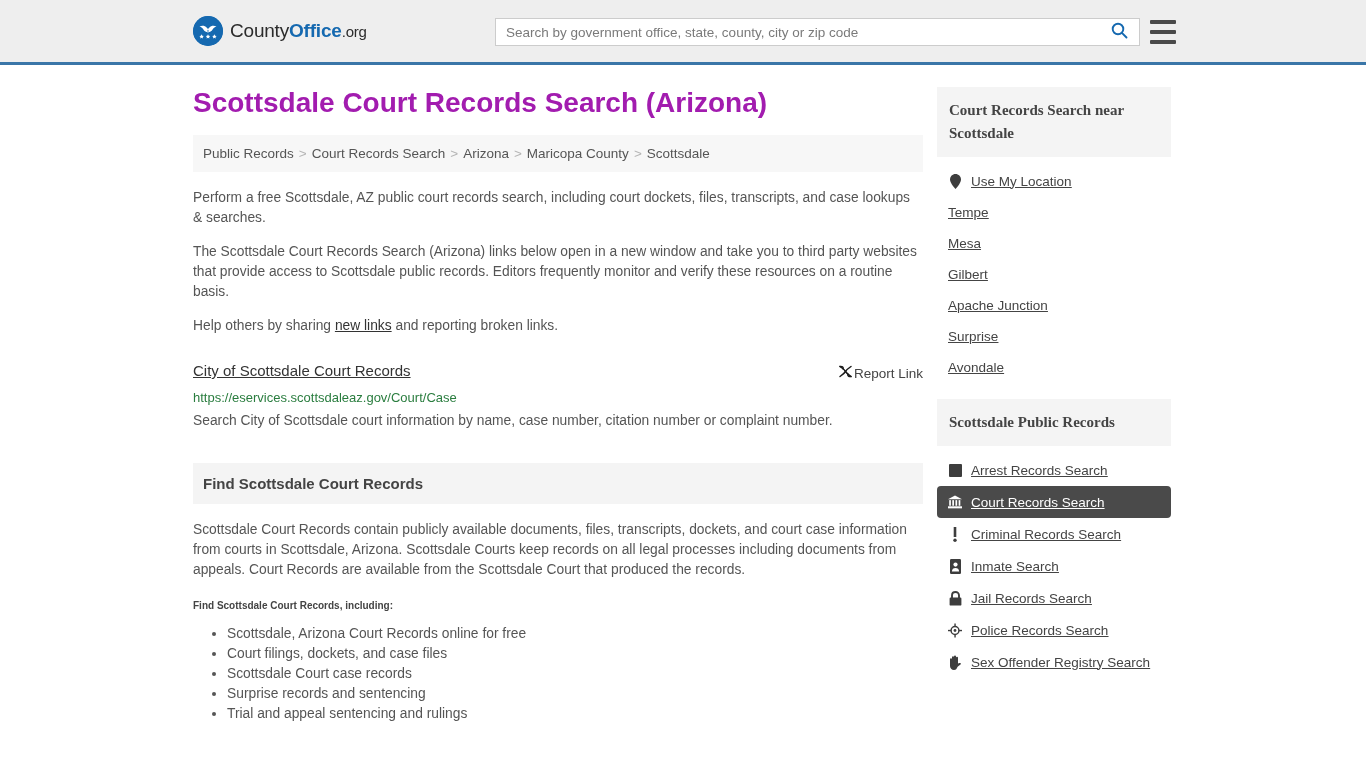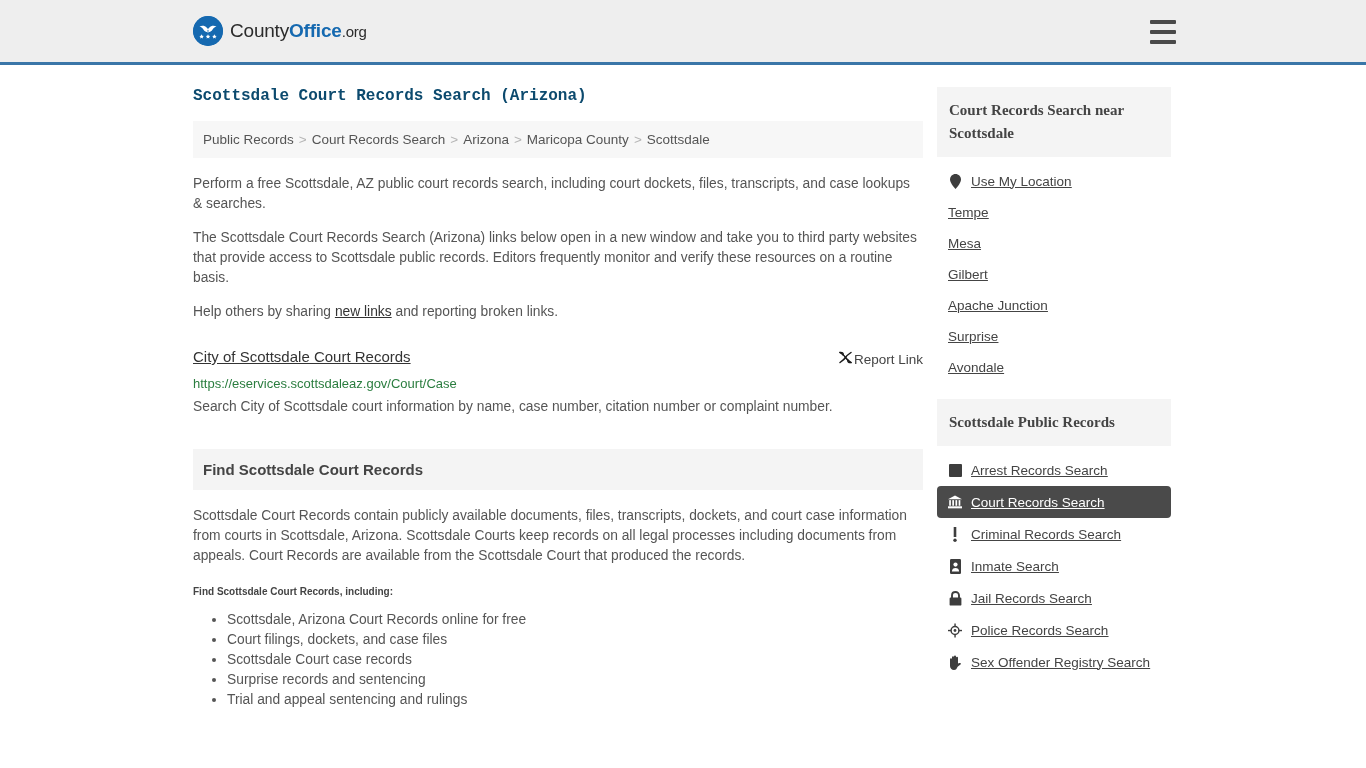--- a/index.html
+++ b/index.html
@@ -110,25 +110,25 @@
   }
   .columns {
     display: flex;
     gap: 14px;
     padding-top: 22px;
   }
   .main-col { width: 730px; flex: none; }
   .side-col { width: 234px; flex: none; }
 
   h1.page-title {
-    font-size: 16px;
-    color: #0c4a6e;
+    font-size: 28px;
+    color: #a21caf;
     margin: 0 0 16px 0;
     font-weight: bold;
-    font-family: Liberation Mono, monospace;
+    font-family: Liberation Sans, sans-serif;
   }
 
   
   .breadcrumb {
     background: #f7f7f7;
     padding: 11px 10px;
     font-size: 13.5px;
     margin-bottom: 16px;
   }
   .breadcrumb a {
@@ -274,20 +274,31 @@
         <path d="M8.6 18.2 l.7 1.5 1.6.2 -1.2 1.1 .3 1.6 -1.4-.8 -1.4.8 .3-1.6 -1.2-1.1 1.6-.2z" fill="#ffffff"></path>
         <path d="M15 18.2 l.7 1.5 1.6.2 -1.2 1.1 .3 1.6 -1.4-.8 -1.4.8 .3-1.6 -1.2-1.1 1.6-.2z" fill="#ffffff"></path>
         <path d="M21.4 18.2 l.7 1.5 1.6.2 -1.2 1.1 .3 1.6 -1.4-.8 -1.4.8 .3-1.6 -1.2-1.1 1.6-.2z" fill="#ffffff"></path>
       </svg>
     </span>
     <span class="logo-text">
       <span class="logo-county">County</span><span class="logo-office">Office</span><span class="logo-org">.org</span>
     </span>
   </a>
 
+  <div class="search-wrap">
+    <input class="search-input" type="text" placeholder="Search by government office, state, county, city or zip code" style="">
+    <button class="search-btn">
+      <span>
+        <svg width="17" height="17" viewBox="0 0 17 17" aria-hidden="true">
+          <circle cx="7" cy="7" r="5.3" fill="none" stroke="#1569b0" stroke-width="1.9"></circle>
+          <line x1="10.9" y1="10.9" x2="15.5" y2="15.5" stroke="#1569b0" stroke-width="1.9" stroke-linecap="round"></line>
+        </svg>
+      </span>
+    </button>
+  </div>
 
   <div class="hamburger">
     <span></span>
     <span></span>
     <span></span>
   </div>
 </div>
 
 <div class="page">
   <div class="columns">

